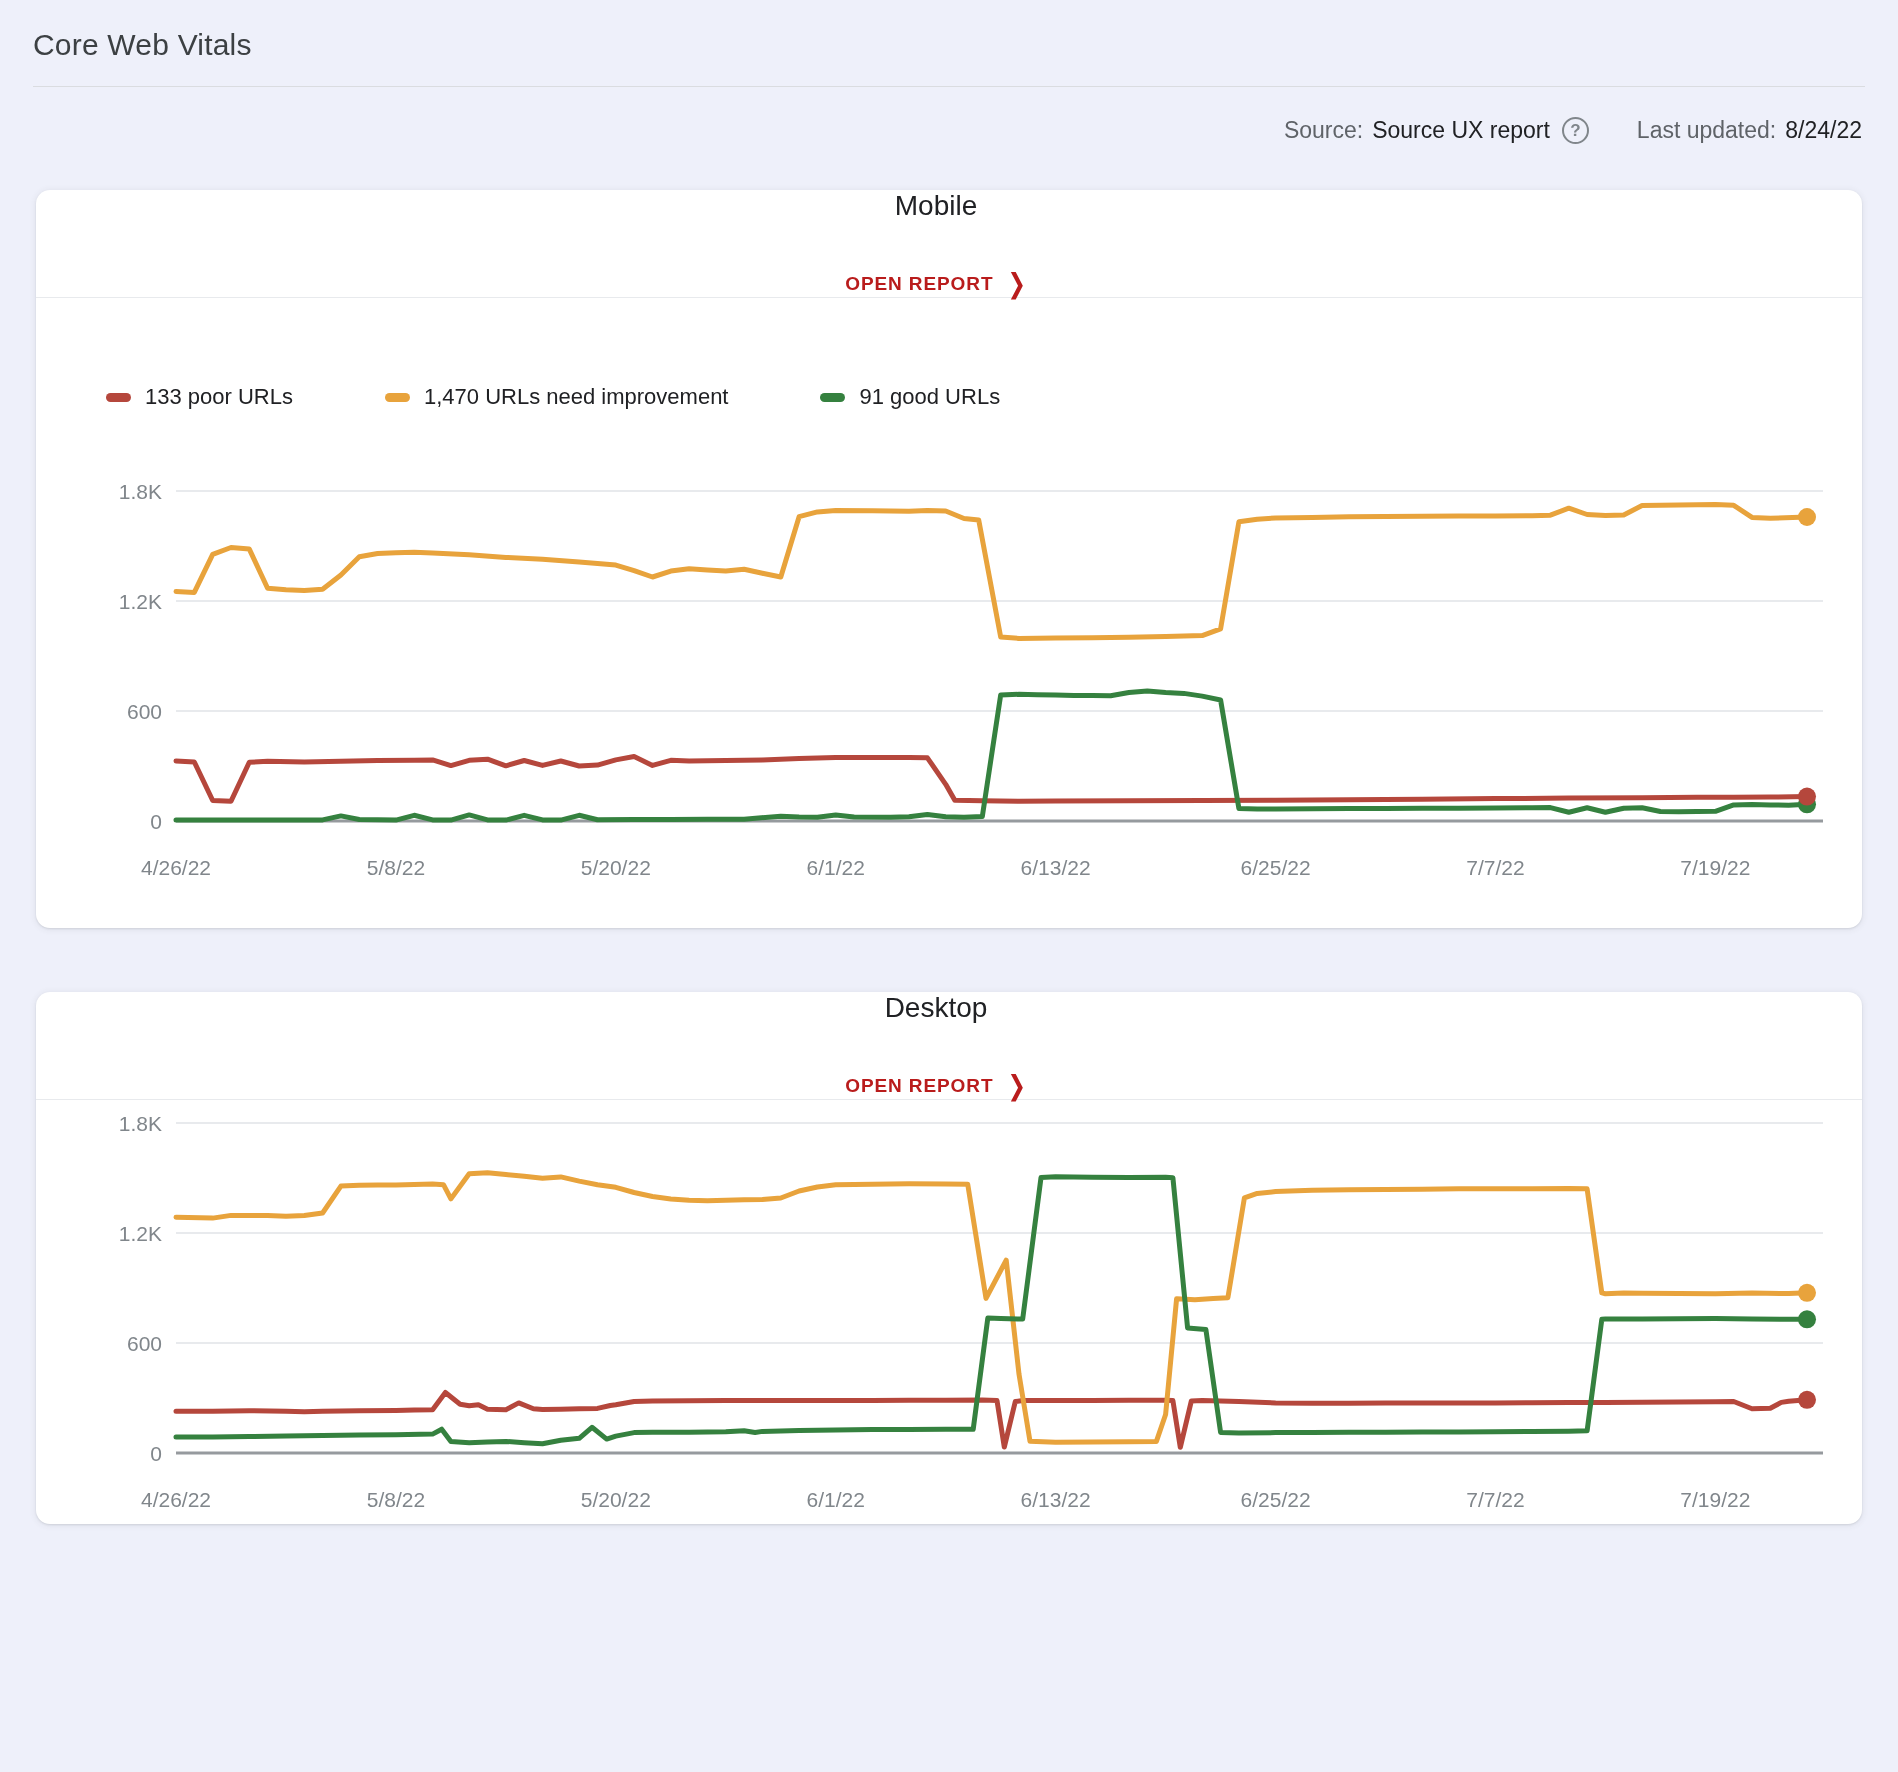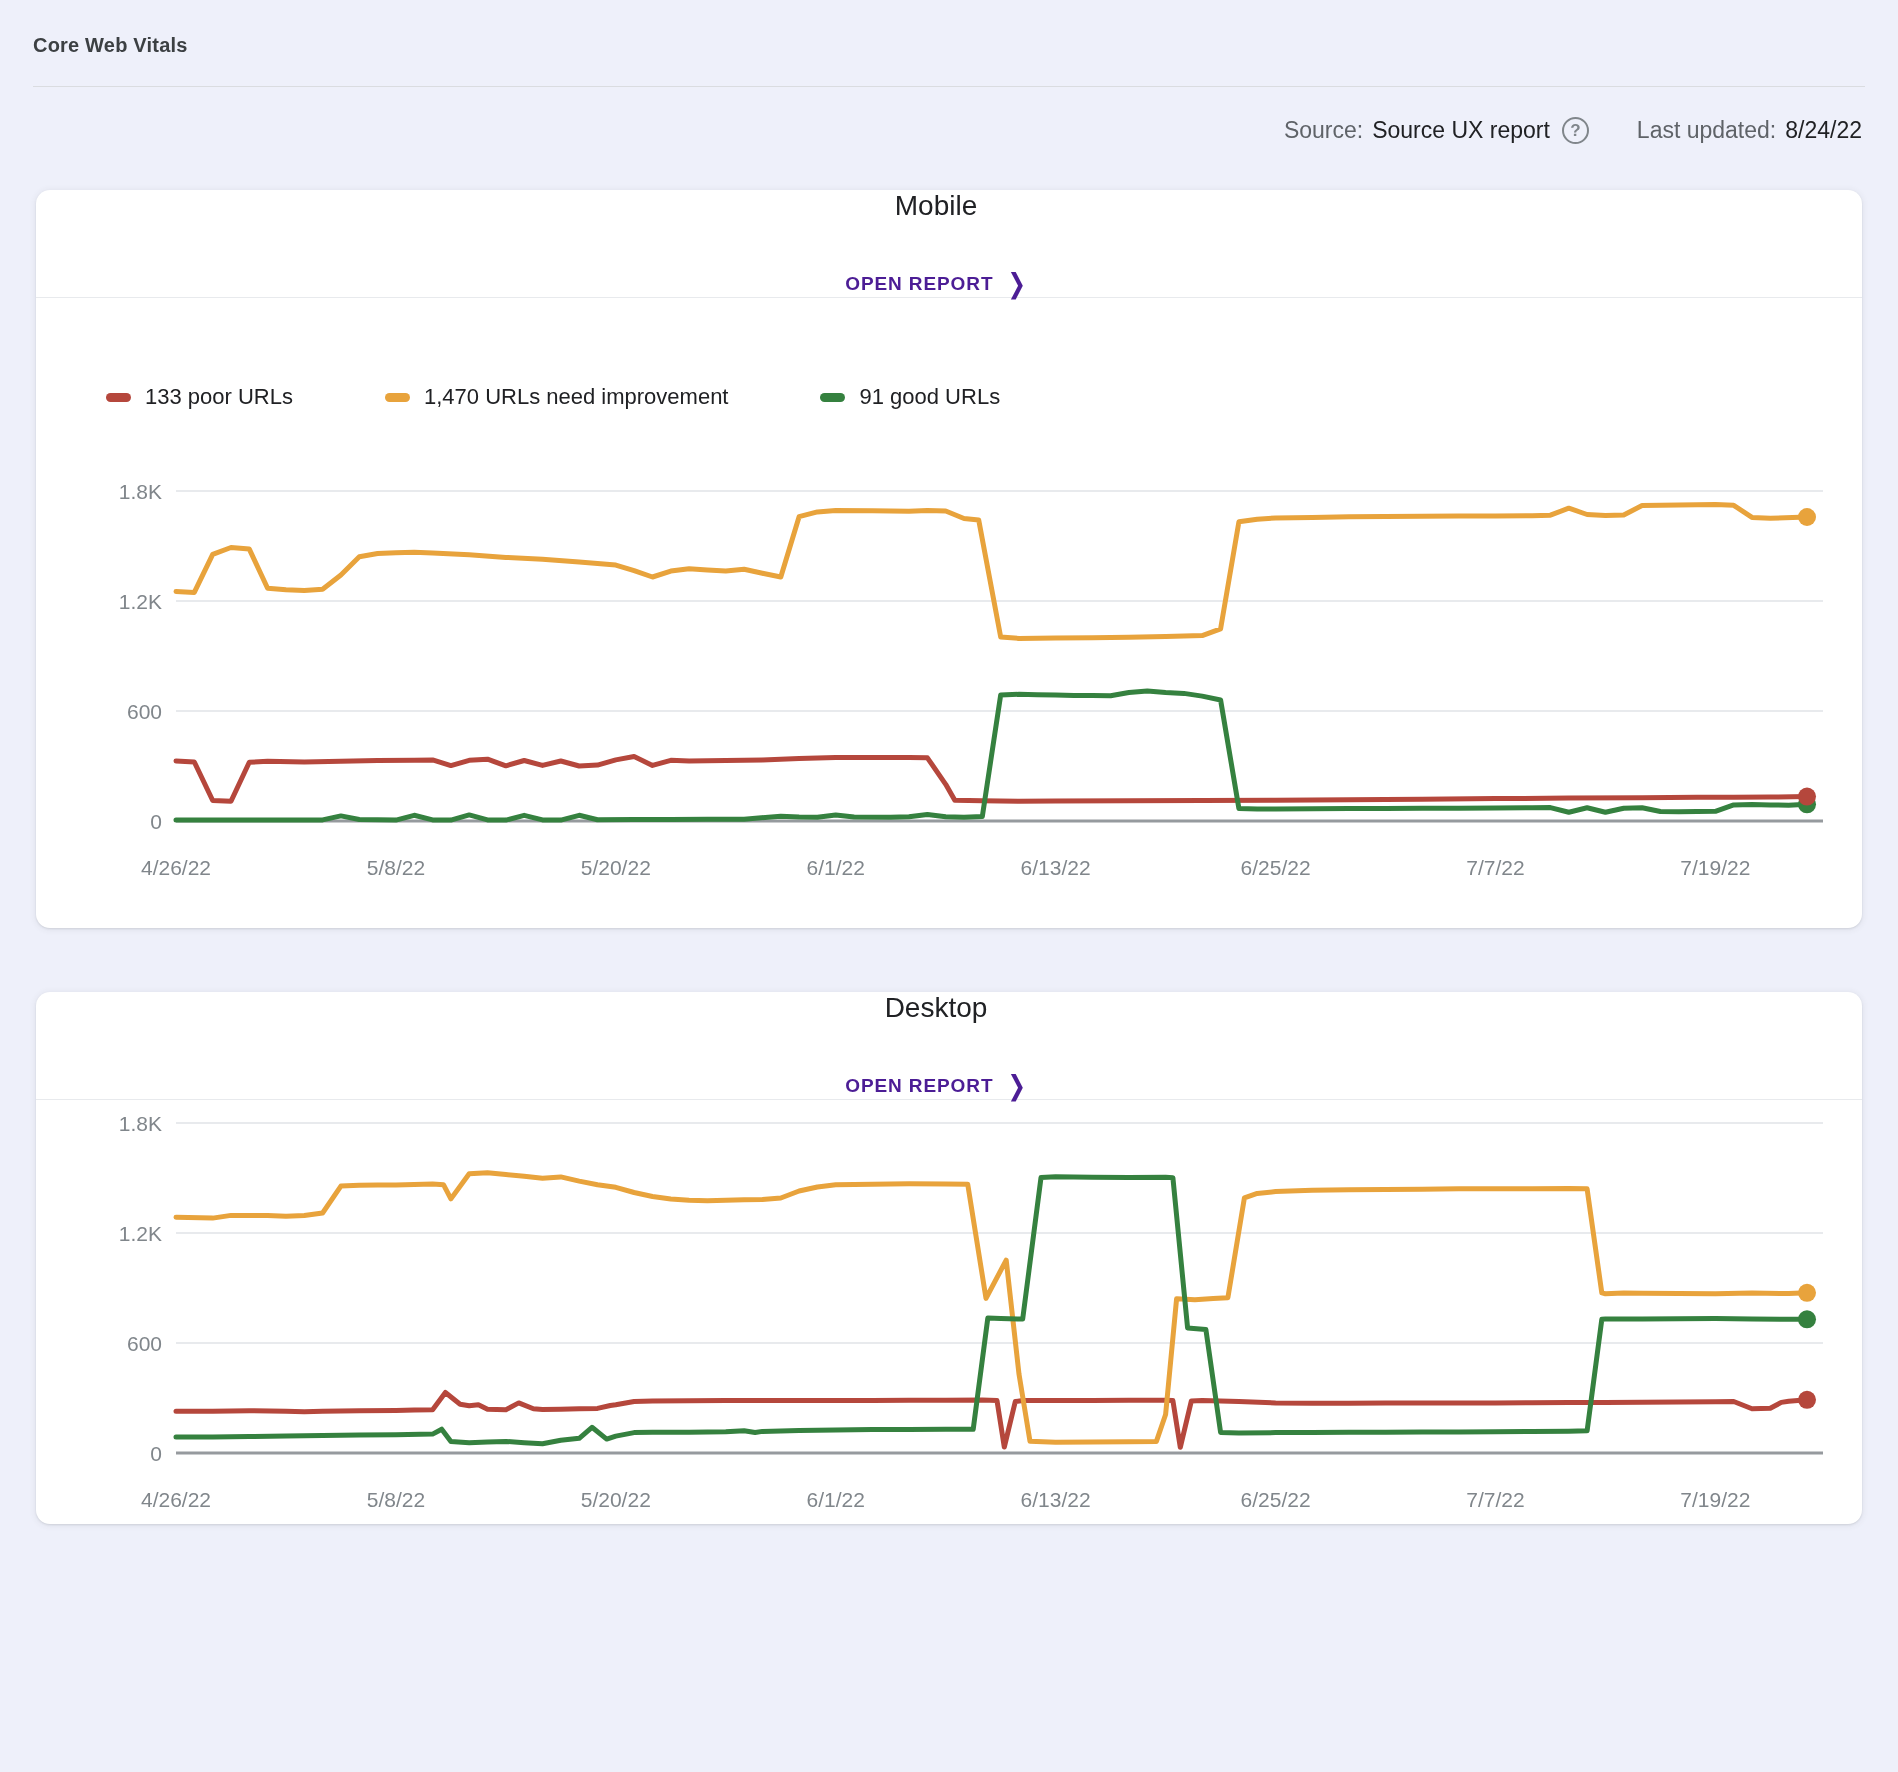--- a/index.html
+++ b/index.html
@@ -8,21 +8,21 @@
     font-family:"Liberation Sans", sans-serif;
     background:#eef0fa;
     color:#202124;
     overflow:hidden;
     -webkit-font-smoothing:antialiased;
   }
   .page { width:1898px; height:1772px; position:relative; }
 
   
   .page-header { padding:16px 33px 0 33px; }
-  .page-title { font-size:20px; font-weight:700; color:#3c4043; letter-spacing:.2px; line-height:58px; }
+  .page-title { font-size:30px; font-weight:400; color:#3c4043; letter-spacing:.2px; line-height:58px; }
   .header-divider { border:none; border-top:1px solid #dadce0; margin:12px 0 0 0; }
 
   
   .source-bar {
     display:flex; justify-content:flex-end; align-items:center;
     padding:30px 36px 0 36px; font-size:23px; color:#5f6368;
   }
   .source-bar .muted { color:#5f6368; }
   .source-bar .strong { color:#202124; margin-left:9px; }
   .help-icon {
@@ -42,21 +42,21 @@
   .card--mobile { margin-top:46px; margin-bottom:64px; }
   .card--desktop { }
 
   .card-header {
     height:108px; display:flex; align-items:center; justify-content:space-between;
     padding:0 60px 0 34px; border-bottom:1px solid #e8eaed;flex-direction:column;
   }
   .card-title { font-size:28px; font-weight:400; color:#202124; }
   .open-report {
     display:flex; align-items:center; cursor:pointer;
-    color:#4c1d95; font-size:19px; font-weight:700; letter-spacing:.9px;
+    color:#b91c1c; font-size:19px; font-weight:700; letter-spacing:.9px;
     background:none; border:none; font-family:inherit;
   }
   .open-report .chev { font-size:22px; margin-left:14px; font-weight:400; transform:scaleY(1.25); }
 
   
   .legend { display:flex; align-items:center; padding-left:70px;text-align:center; }
   .card--mobile .legend { padding-top:86px; padding-bottom:58px; }
   .card--desktop .legend { padding-top:50px; padding-bottom:34px; }
   .legend-item { display:flex; align-items:center; margin-right:92px; }
   .legend-marker { width:25px; height:9px; border-radius:5px; margin-right:14px; flex:none; }

